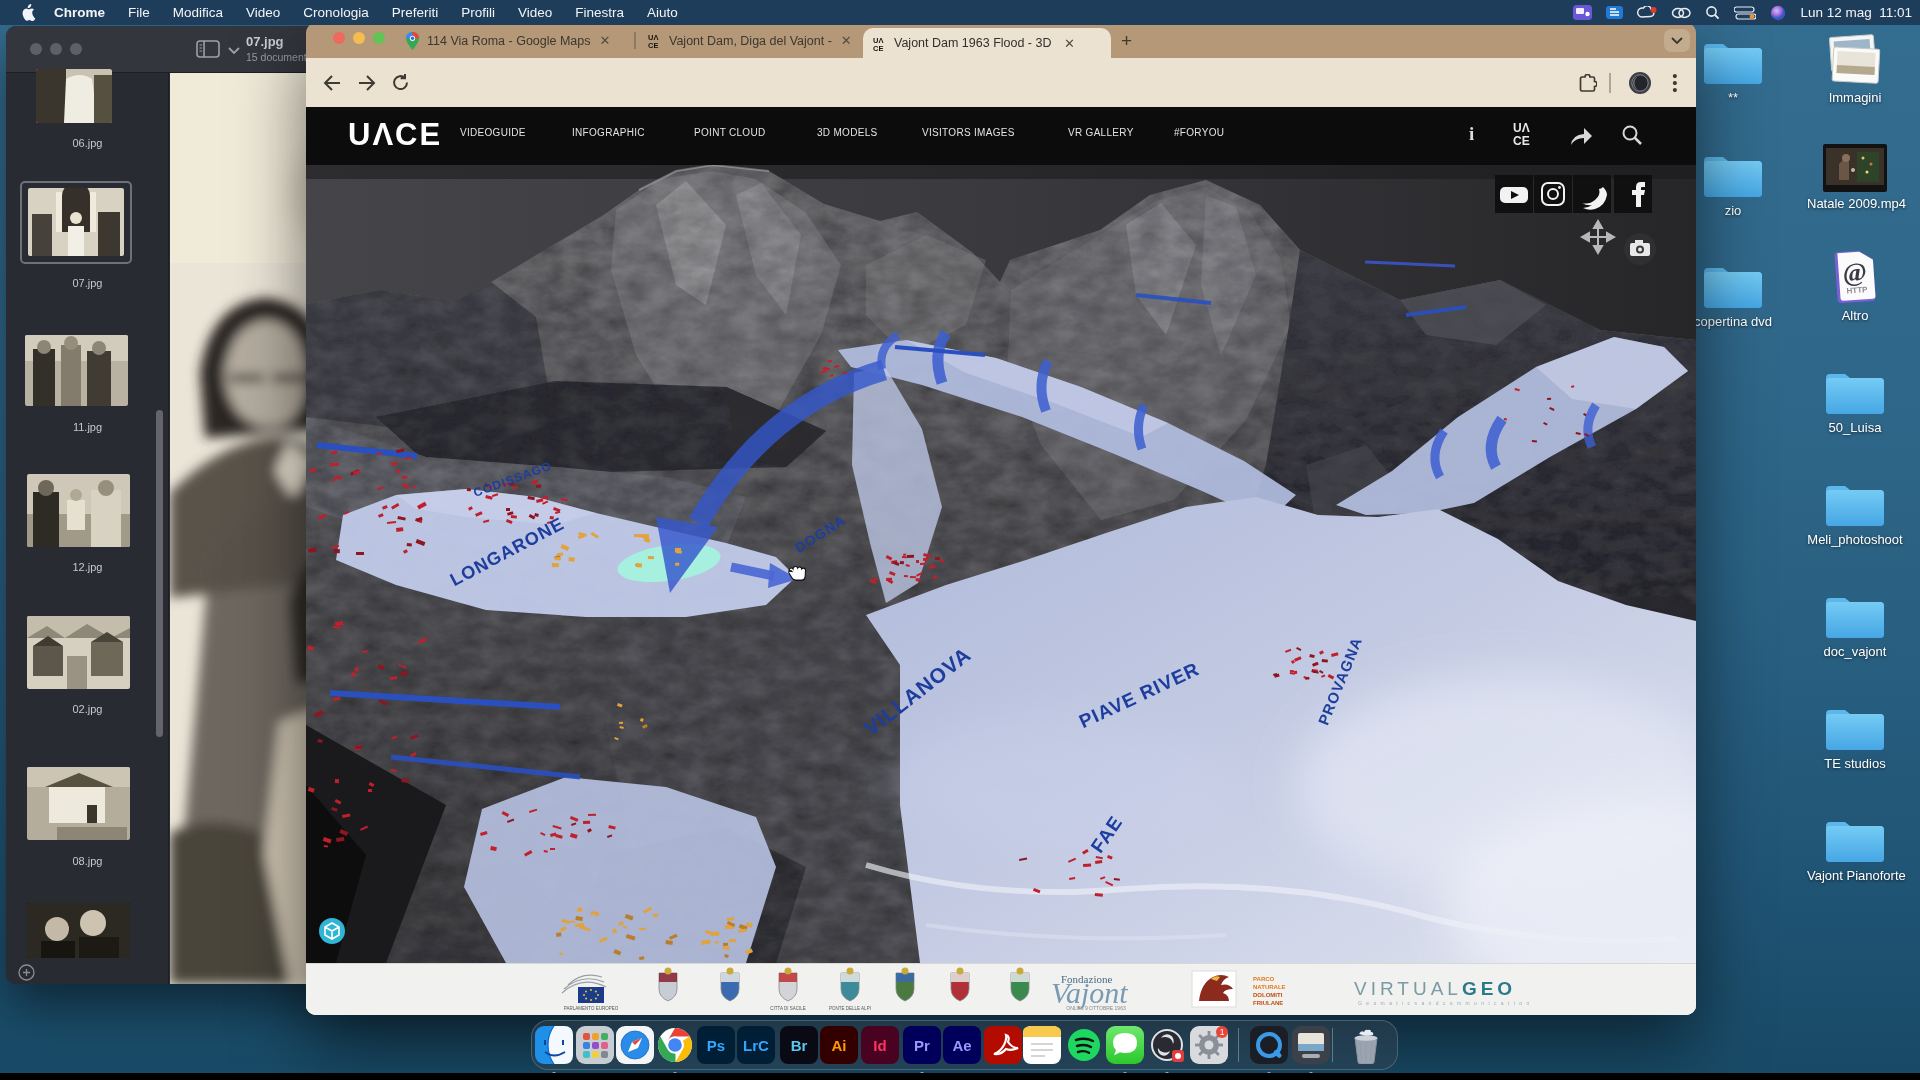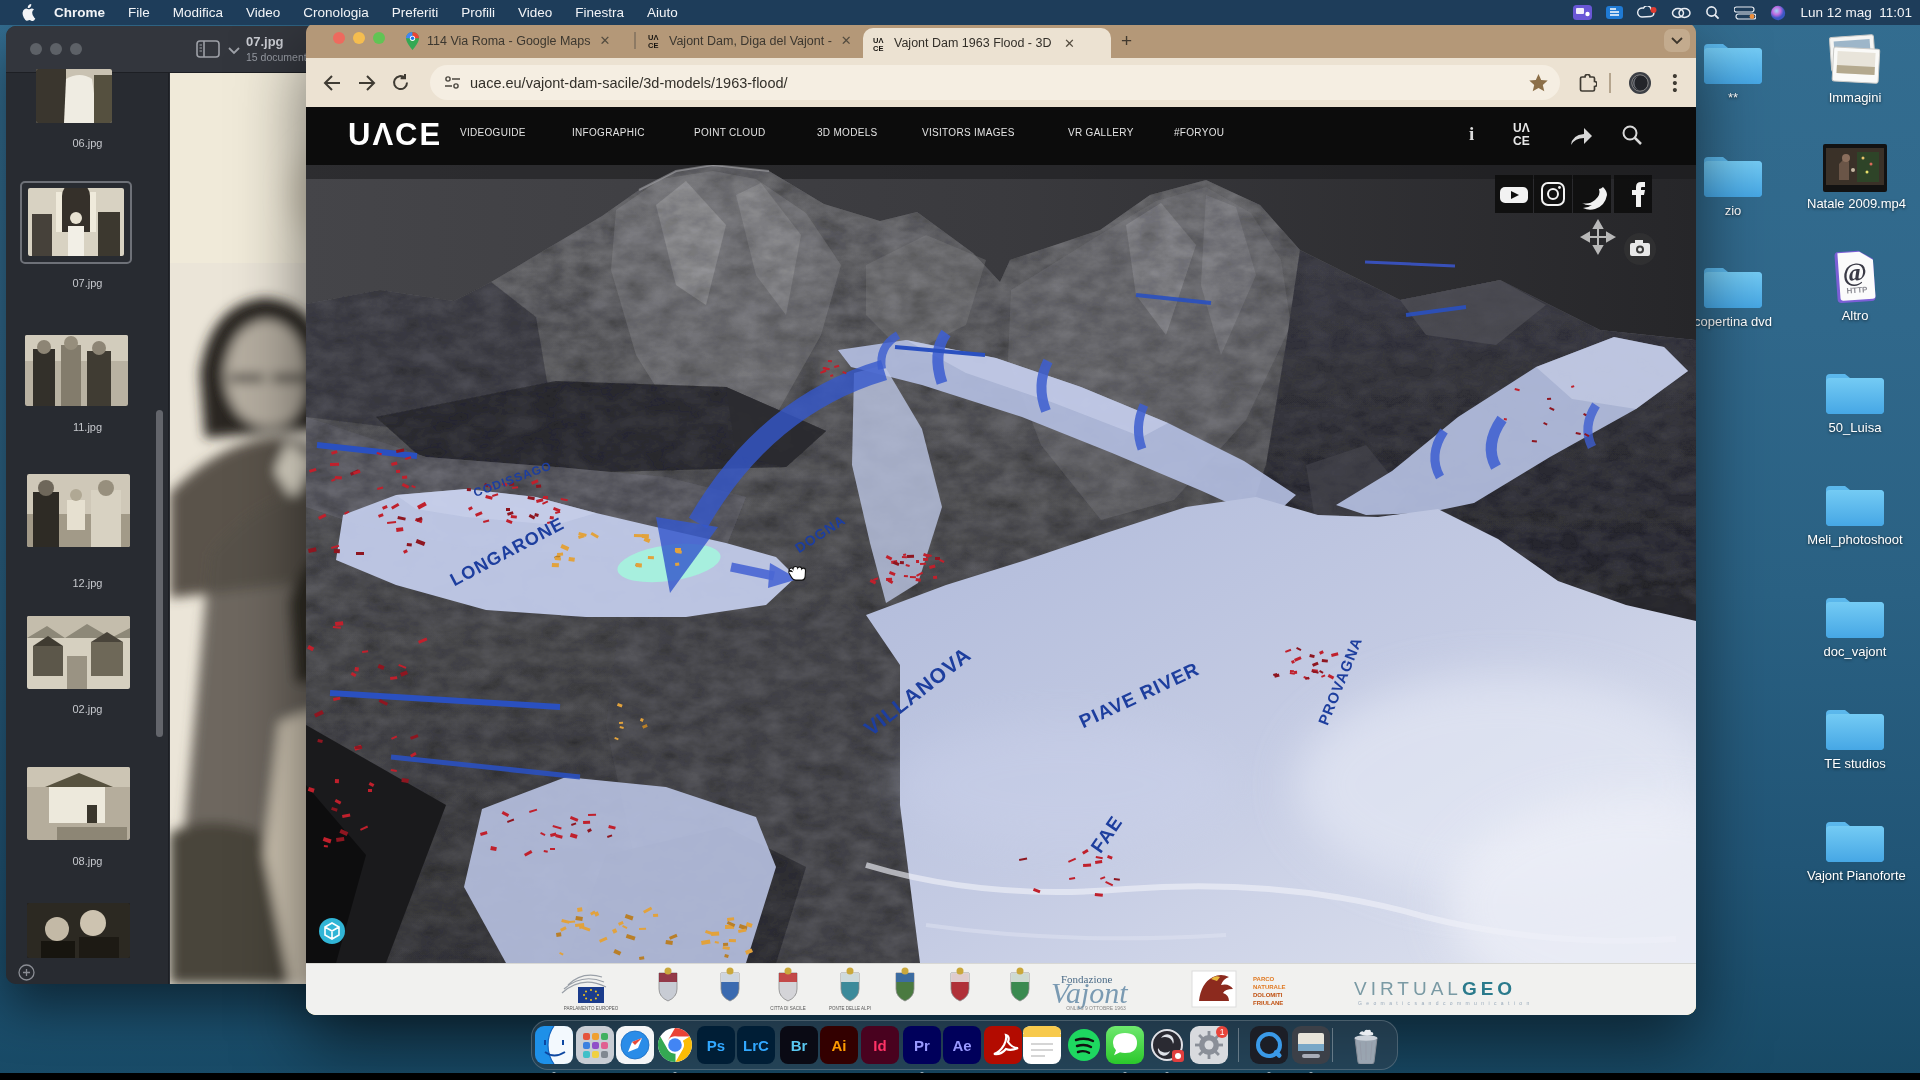--- a/index.html
+++ b/index.html
@@ -315,21 +315,21 @@
   <div class="pthumb" style="left:21px;top:448px;width:103px;height:73px;"><svg width="103" height="73">
           <rect width="103" height="73" fill="#cfc8b8"></rect>
           <rect x="0" y="40" width="103" height="33" fill="#a29a88"></rect>
           <rect x="6" y="18" width="26" height="55" fill="#2e2b25"></rect>
           <circle cx="19" cy="14" r="8" fill="#6e675a"></circle>
           <rect x="40" y="26" width="18" height="30" fill="#e6e0d0"></rect>
           <circle cx="49" cy="21" r="6" fill="#b0a894"></circle>
           <rect x="64" y="16" width="30" height="57" fill="#d8d2c2"></rect>
           <circle cx="79" cy="14" r="8" fill="#978f7d"></circle>
         </svg></div>
-  <div class="plbl" style="left:0;top:551px;">12.jpg</div>
+  <div class="plbl" style="left:0;top:535px;">12.jpg</div>
   <div class="pthumb" style="left:21px;top:590px;width:103px;height:73px;"><svg width="103" height="73">
           <rect width="103" height="73" fill="#d6d0c0"></rect>
           <rect x="0" y="0" width="103" height="22" fill="#c4bdac"></rect>
           <path d="M0 22 l20-12 18 12 22-14 24 14 19-10 v10 H0z" fill="#8d8878"></path>
           <rect x="6" y="30" width="30" height="30" fill="#5c574a"></rect>
           <path d="M6 30 l15-10 15 10z" fill="#3f3b31"></path>
           <rect x="64" y="26" width="32" height="34" fill="#6e6858"></rect>
           <path d="M64 26 l16-10 16 10z" fill="#49443a"></path>
           <rect x="40" y="40" width="20" height="33" fill="#9a9383"></rect>
         </svg></div>
@@ -398,32 +398,20 @@
   </div>
   <div id="toolbar">
     <svg style="margin-left:16px;" width="20" height="18">
           <path d="M10 2 L3 9 L10 16 M3.5 9 H18" fill="none" stroke="#3f3b33" stroke-width="2"></path>
         </svg>
     <svg style="margin-left:15px;" width="20" height="18">
           <path d="M10 2 L17 9 L10 16 M2 9 H16.5" fill="none" stroke="#3f3b33" stroke-width="2"></path>
         </svg>
     <svg style="margin-left:14px;" width="19" height="19">
           <path d="M16 9.5 a6.5 6.5 0 1 1-2-4.6 M14 1 v4.2 h-4.4" fill="none" stroke="#3f3b33" stroke-width="2"></path>
-        </svg>
-  </div>
-  <div id="urlpill">
-    <svg style="margin-left:14px;" width="17" height="15">
-          <circle cx="4" cy="4" r="2.1" fill="none" stroke="#4a463e" stroke-width="1.4"></circle>
-          <line x1="8" y1="4" x2="16" y2="4" stroke="#4a463e" stroke-width="1.4"></line>
-          <line x1="1" y1="11" x2="8" y2="11" stroke="#4a463e" stroke-width="1.4"></line>
-          <circle cx="12" cy="11" r="2.1" fill="none" stroke="#4a463e" stroke-width="1.4"></circle>
-        </svg>
-    <span style="margin-left:9px;">uace.eu/vajont-dam-sacile/3d-models/1963-flood/</span>
-    <svg style="position:absolute;right:12px;" width="19" height="18" viewBox="0 0 19 18">
-          <path d="M9.5 0 L12.2 6 L18.7 6.6 L13.8 10.9 L15.3 17.3 L9.5 13.9 L3.7 17.3 L5.2 10.9 L0.3 6.6 L6.8 6z" fill="#8c6f48"></path>
         </svg>
   </div>
   <svg style="position:absolute;left:1272px;top:51px;z-index:21;" width="19" height="19">
         <path d="M7 3 a2.5 2.5 0 0 1 5 0 h3 a1.5 1.5 0 0 1 1.5 1.5 v3 a2.5 2.5 0 0 1 0 5 v3 a1.5 1.5 0 0 1-1.5 1.5 h-11 a1.5 1.5 0 0 1-1.5-1.5 v-11 A1.5 1.5 0 0 1 4 3z" fill="none" stroke="#3f3b33" stroke-width="1.7"></path>
       </svg>
   <div style="position:absolute;left:1303px;top:50px;width:2px;height:20px;background:#b5a58e;"></div>
   <svg style="position:absolute;left:1322px;top:48px;" width="24" height="24">
         <circle cx="12" cy="12" r="11" fill="#3c3f45"></circle>
         <circle cx="12" cy="12" r="8.2" fill="#23252a"></circle>
         <circle cx="12" cy="12" r="8.2" fill="none" stroke="#888" stroke-width="1"></circle>

